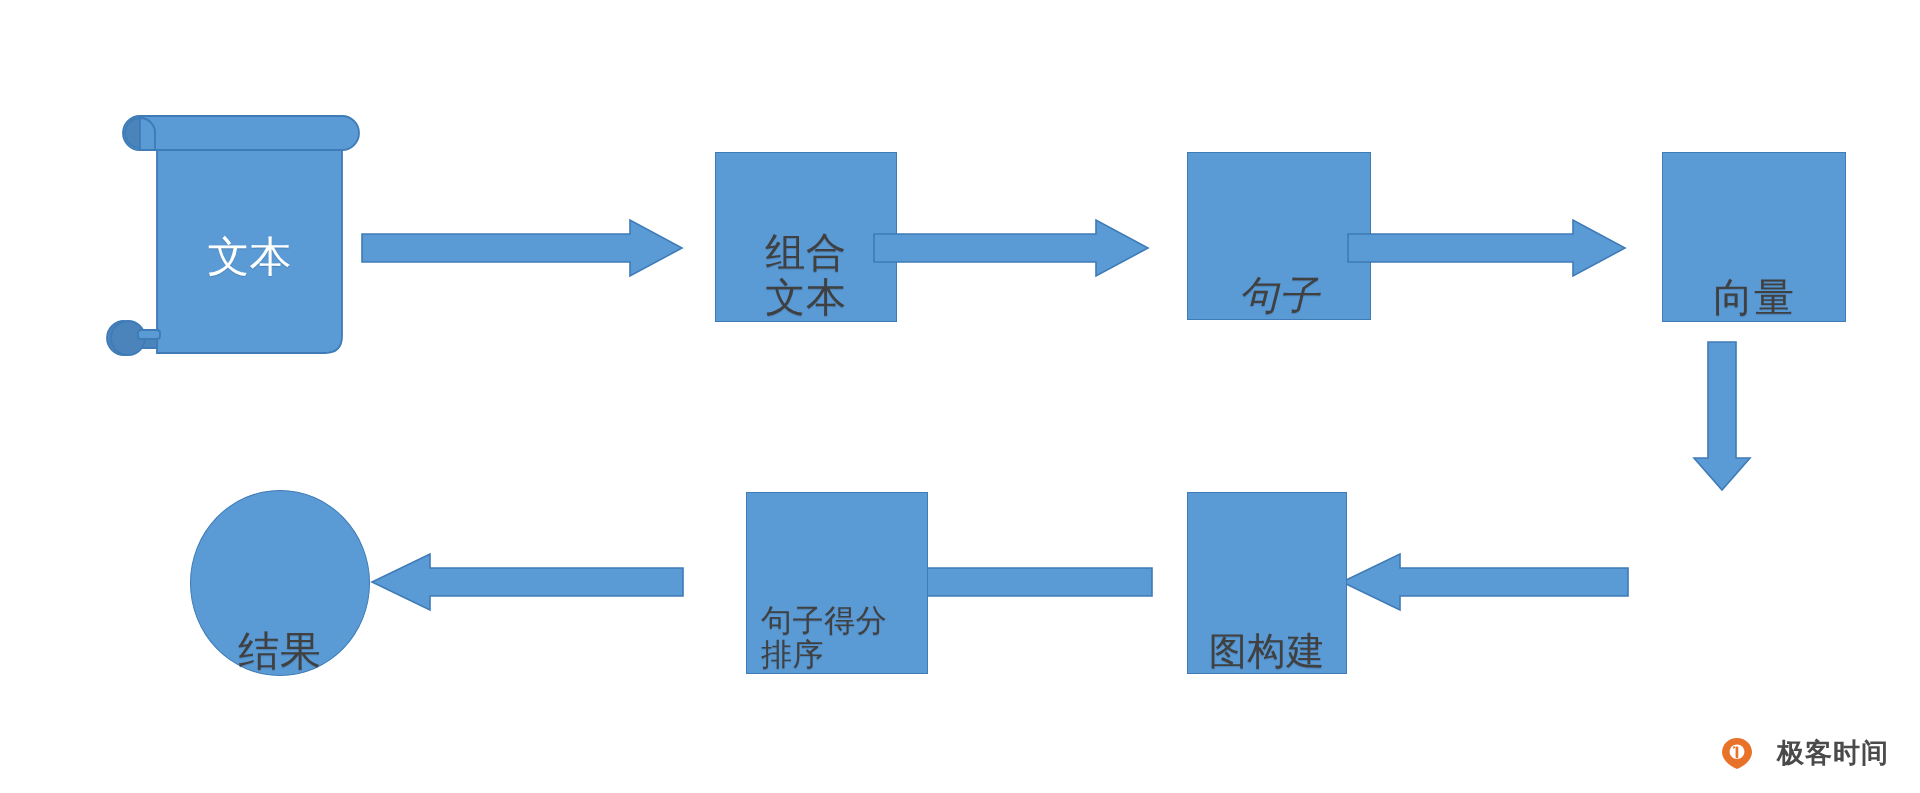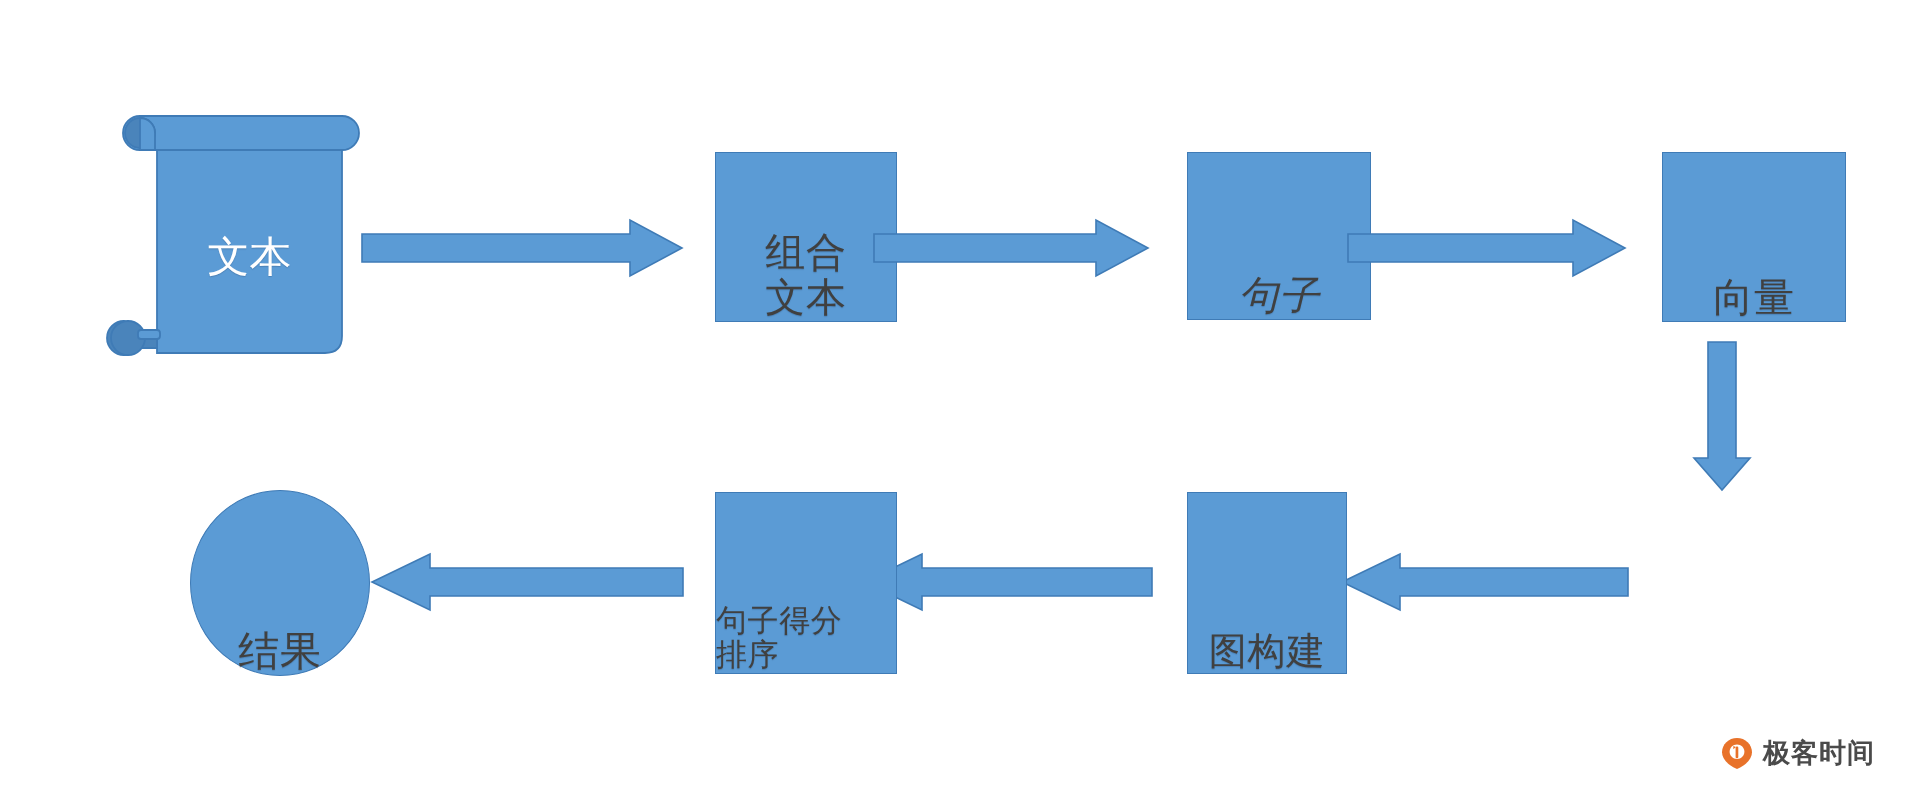--- a/index.html
+++ b/index.html
@@ -26,21 +26,21 @@
   }
   .lbl{display:block;}
   svg.shape{position:absolute;overflow:visible;}
   .arrow-fill{fill:#5b9bd5;stroke:#3f7bb6;stroke-width:1.6;}
   .scroll-fill{fill:#5b9bd5;stroke:#3f7bb6;stroke-width:1.8;}
   .scroll-dark{fill:#4a84bb;stroke:#3f7bb6;stroke-width:1.8;}
   .scroll-roll{fill:#5b9bd5;stroke:#3f7bb6;stroke-width:1.8;}
 
   
   #watermark{
-    position:absolute;display:flex;align-items:center;gap:9px;
+    position:absolute;display:flex;align-items:center;gap:23px;
     left:1720px;top:735px;
   }
   #watermark .wm-mark{
     width:34px;height:34px;position:relative;flex:0 0 auto;
   }
   #watermark .wm-text{
     font-family:"DejaVu Sans","Liberation Sans",sans-serif;
     font-size:27px;color:#4a4a4a;font-weight:600;letter-spacing:1px;
     white-space:nowrap;
   }
@@ -109,22 +109,22 @@
   </svg>
 
   <div class="node box" style="left:1155px;top:492px;width:160px;height:182px;font-size:38px;">
     <span class="lbl">图构建</span>
   </div>
 
   <svg class="shape" style="left:862px;top:552px;" width="292" height="60" viewBox="0 0 292 60">
     <path class="arrow-fill" d="M290,16 L60,16 L60,2 L2,30 L60,58 L60,44 L290,44 Z"></path>
   </svg>
 
-  <div class="node box" style="left:683px;top:492px;width:182px;height:182px;font-size:31px;
-              justify-content:flex-start;text-align:left;">
+  <div class="node box" style="left:714px;top:492px;width:182px;height:182px;font-size:31px;
+              justify-content:flex-start;padding-left:14px;text-align:left;">
     <div style="text-align:left;">
       <span class="lbl">句子得分</span>
       <span class="lbl">排序</span>
     </div>
   </div>
 
   <svg class="shape" style="left:370px;top:552px;" width="315" height="60" viewBox="0 0 315 60">
     <path class="arrow-fill" d="M313,16 L60,16 L60,2 L2,30 L60,58 L60,44 L313,44 Z"></path>
   </svg>
 

